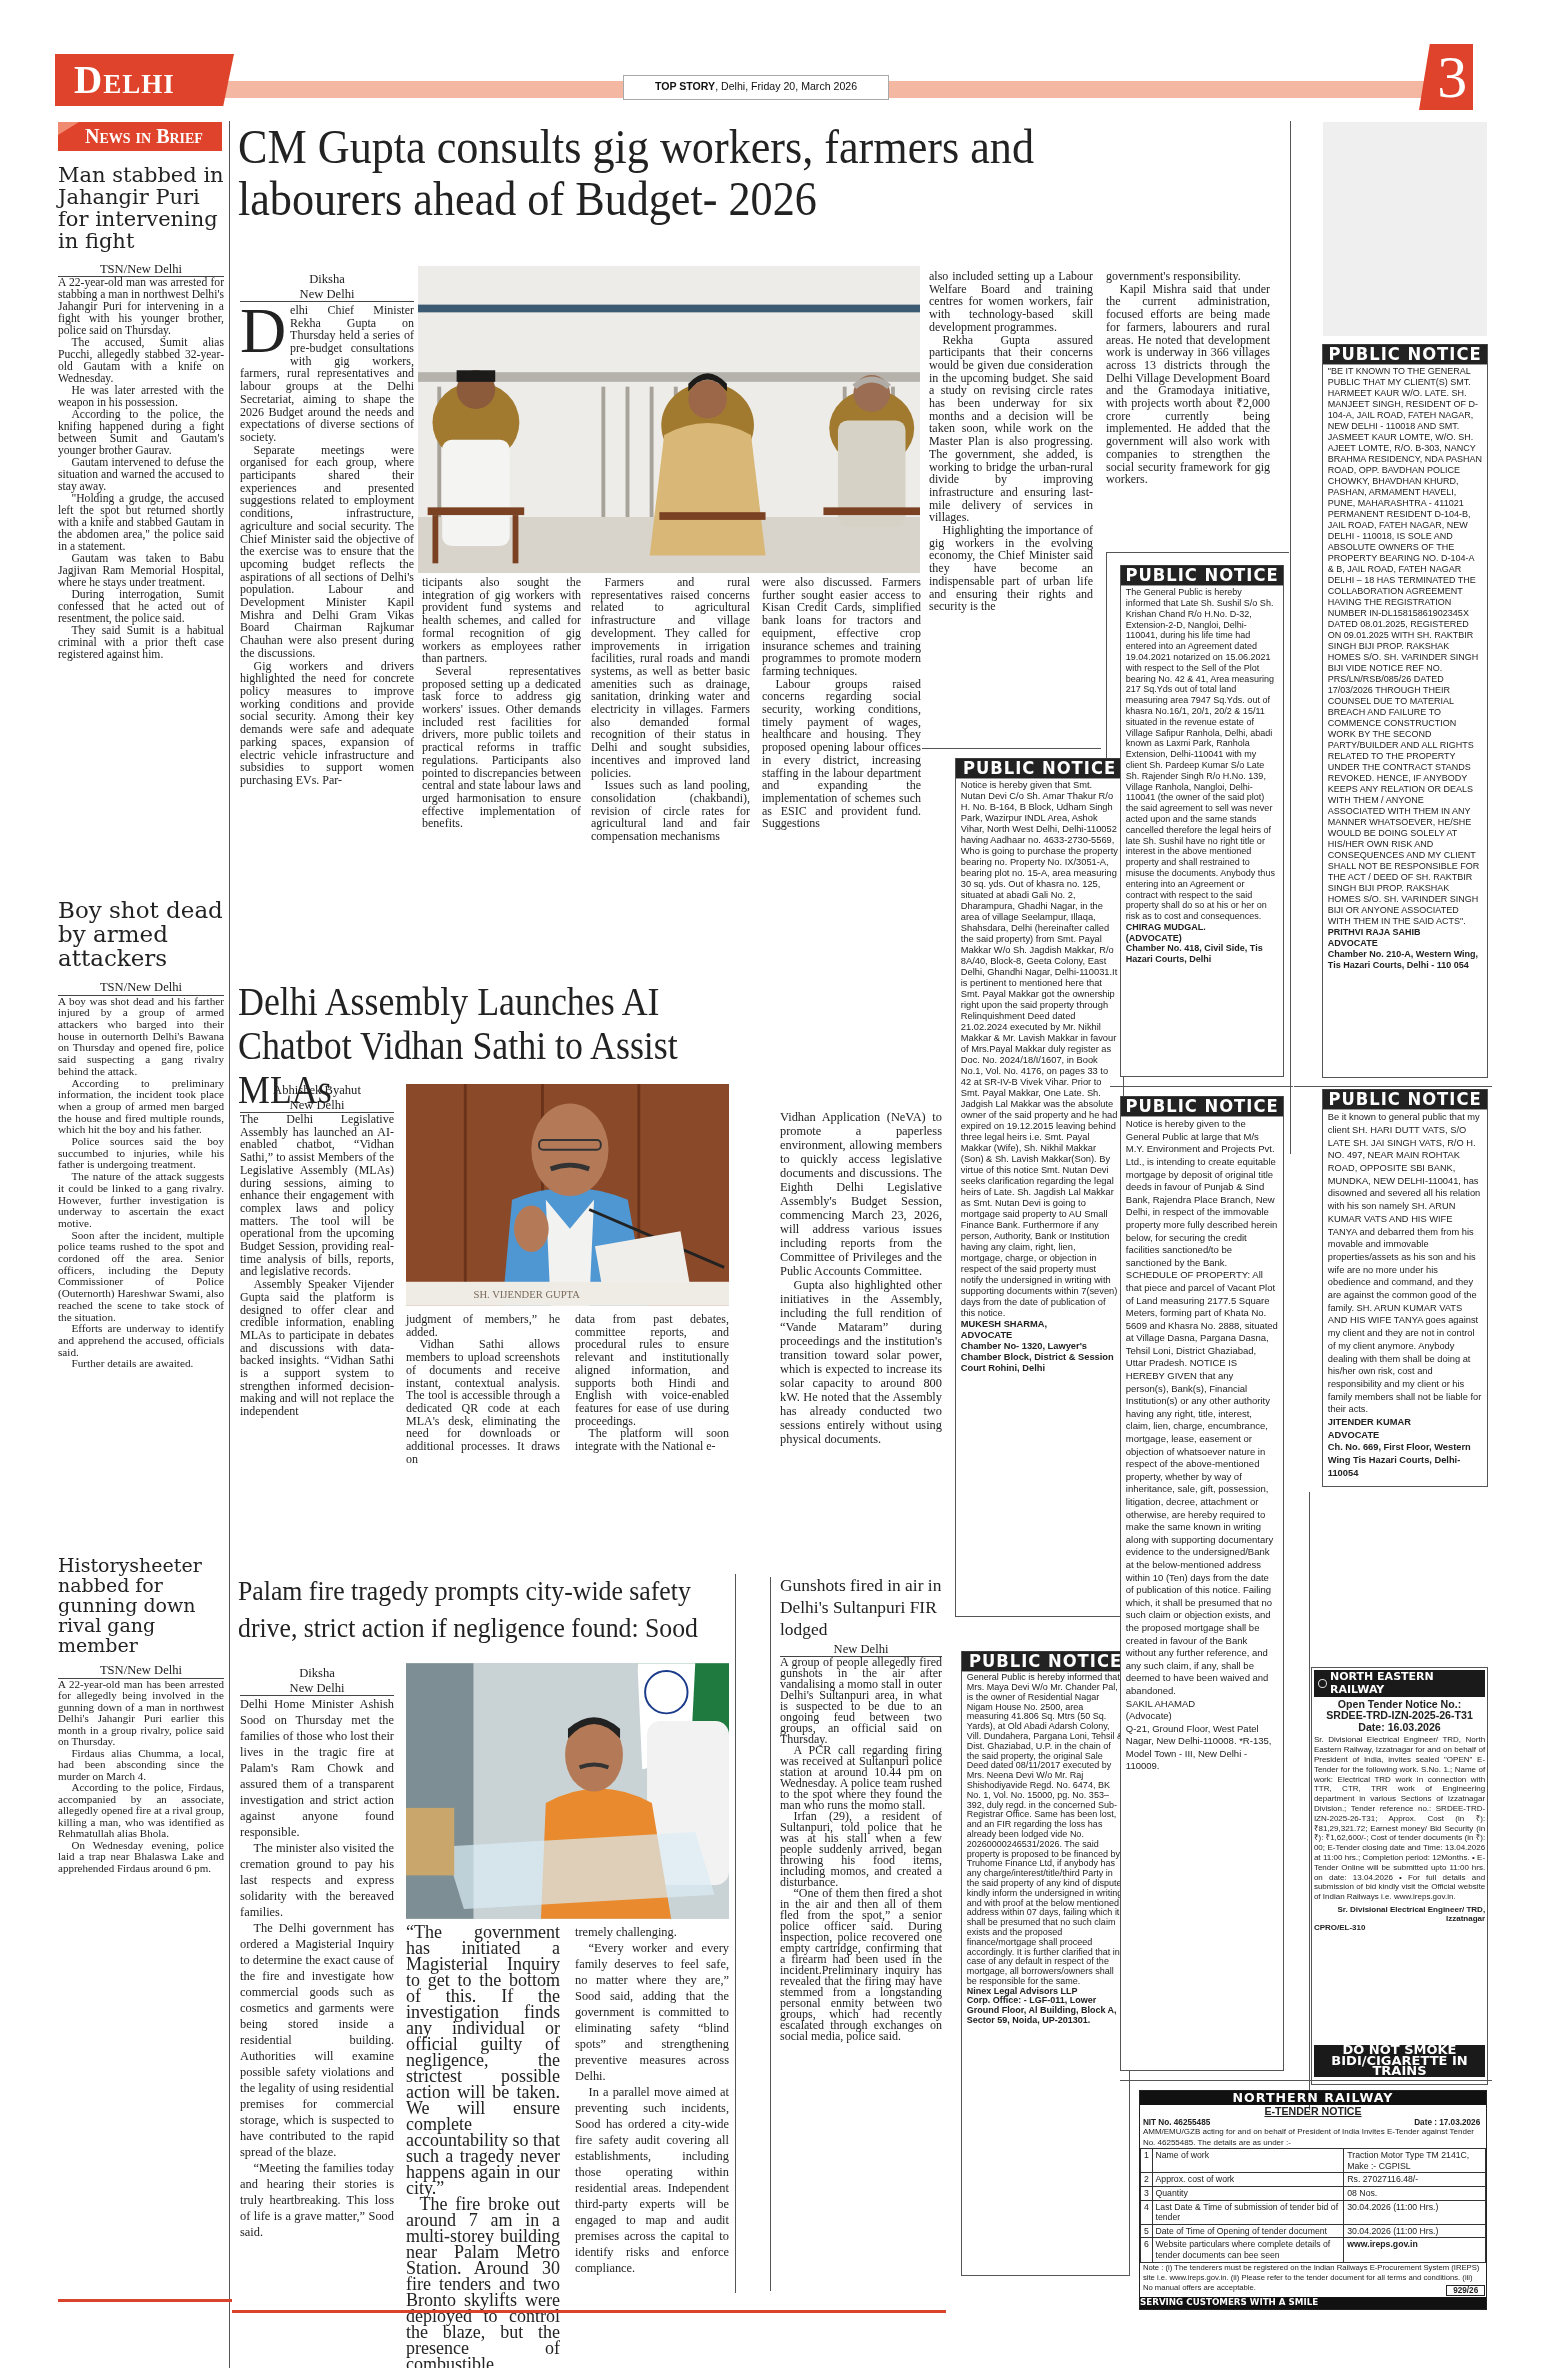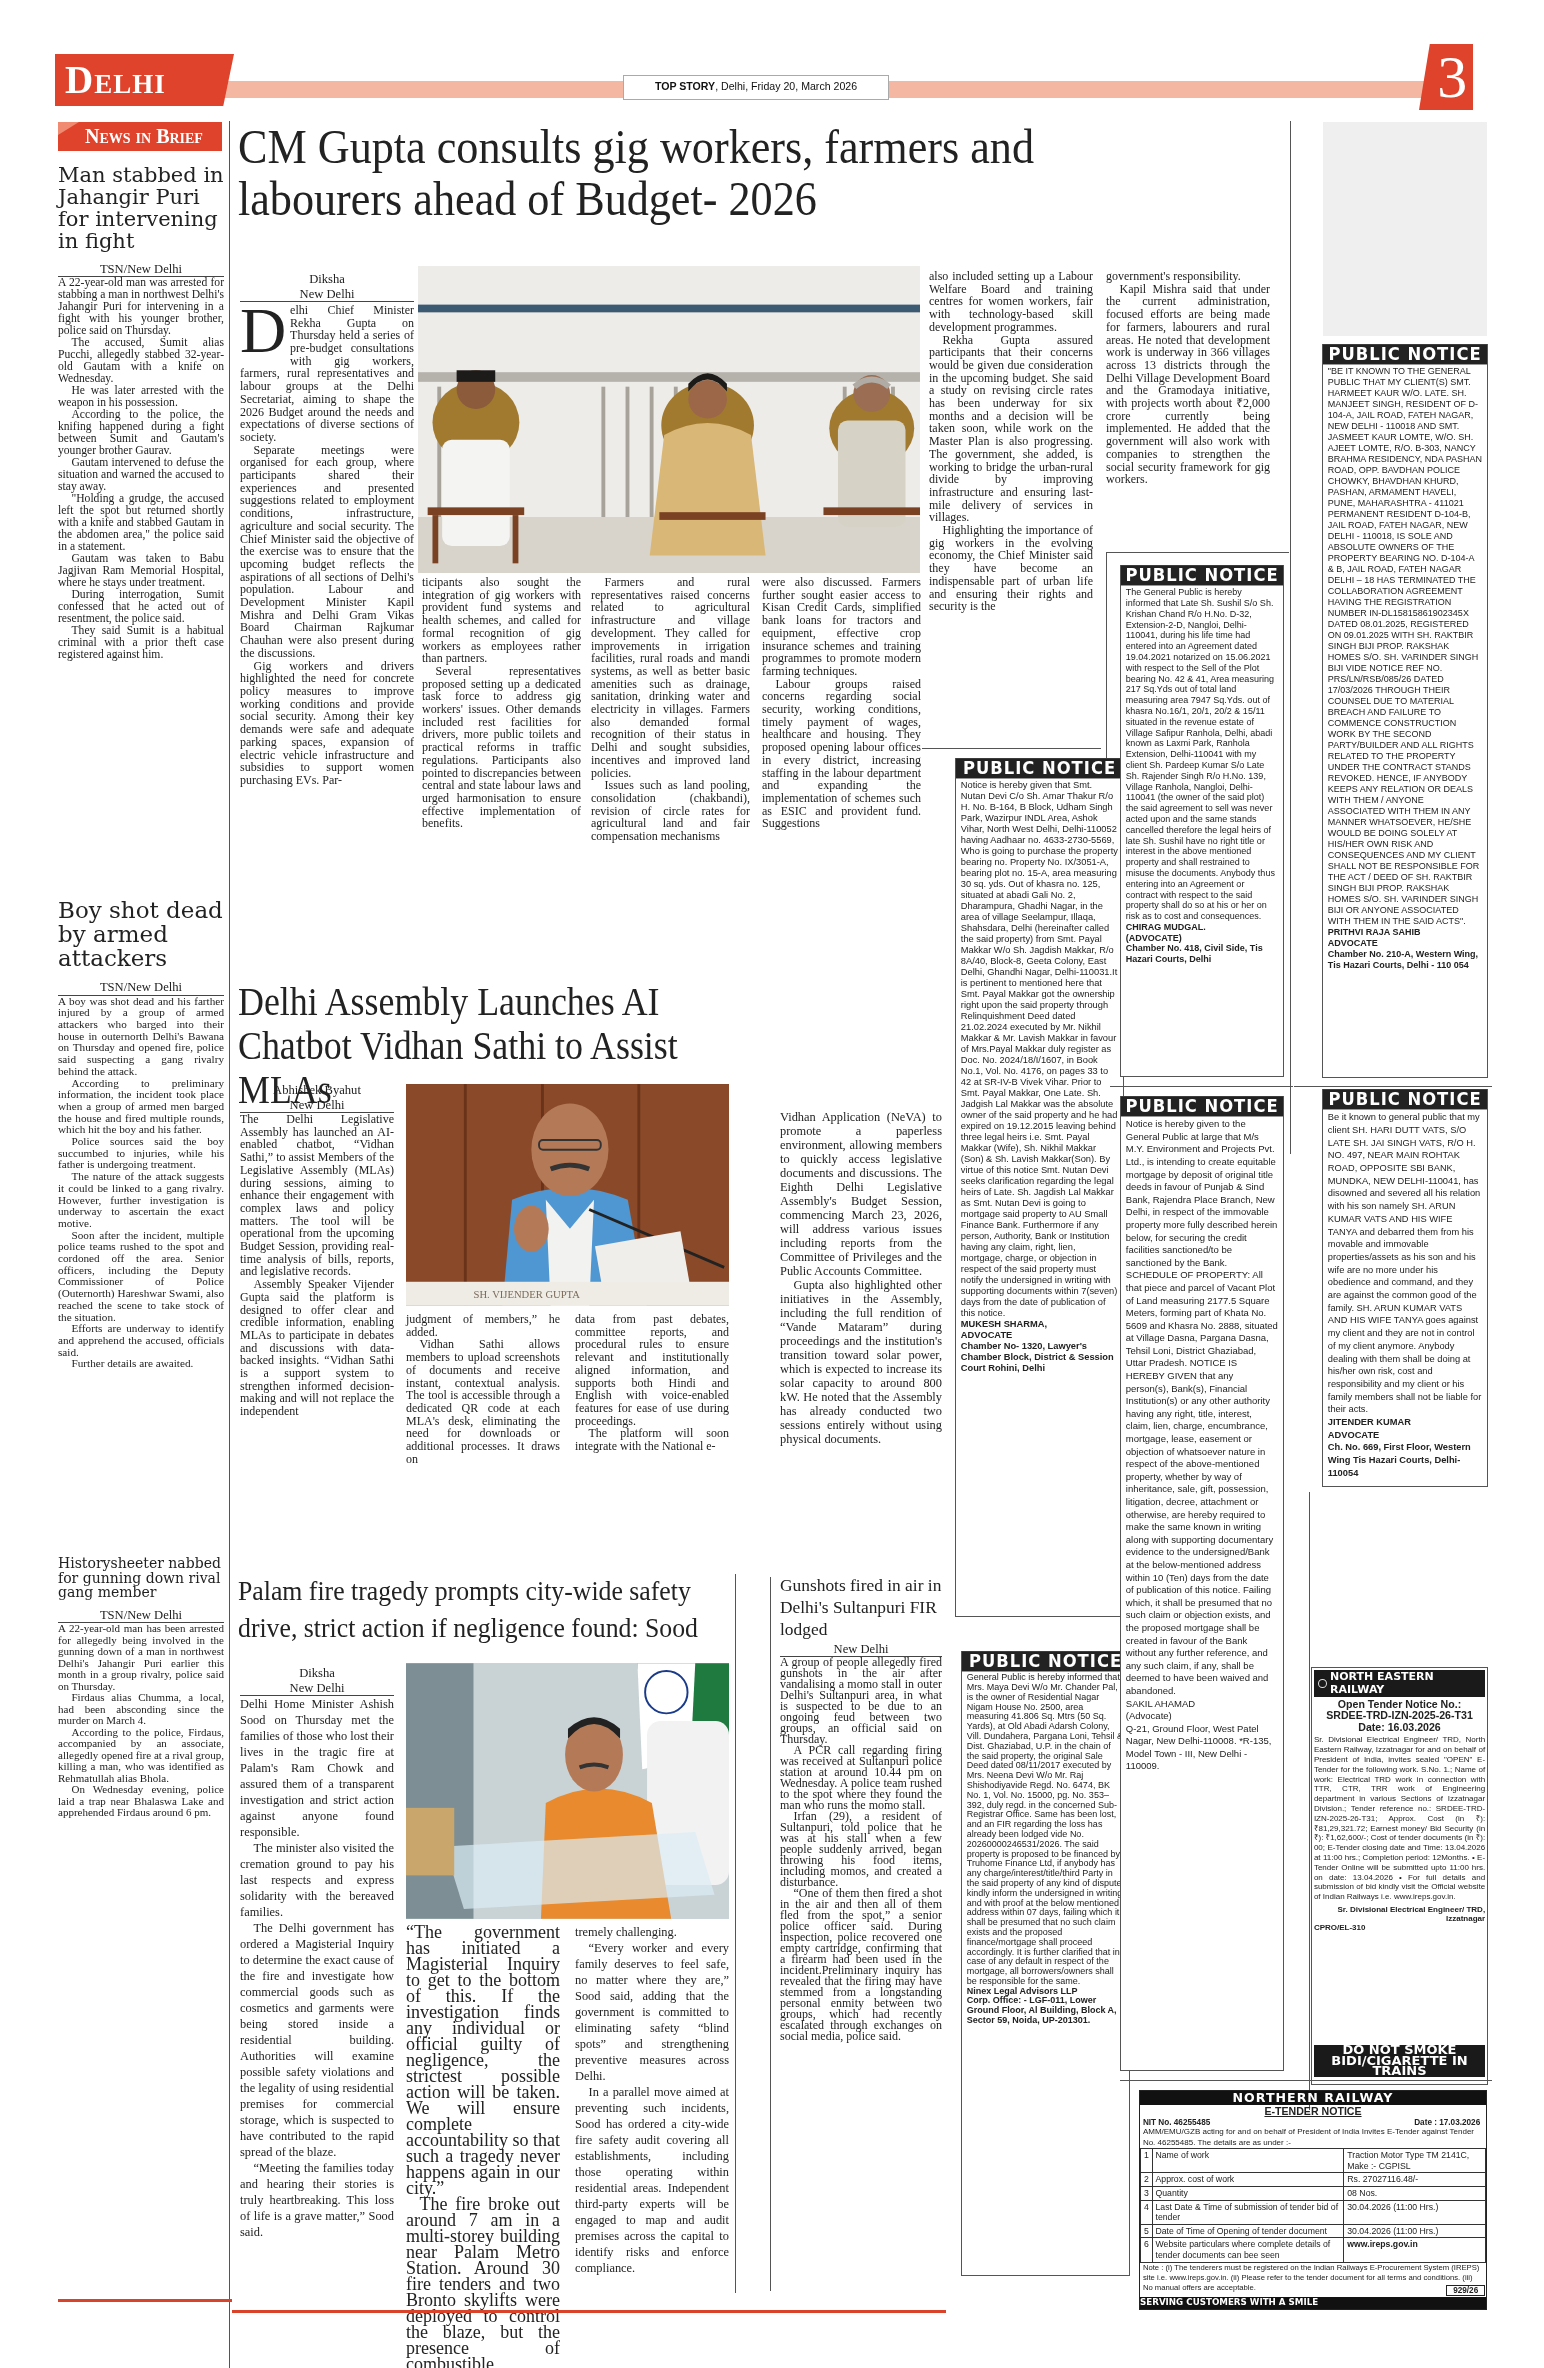--- a/index.html
+++ b/index.html
@@ -4,21 +4,21 @@
 <style>
   * { box-sizing: border-box; margin: 0; padding: 0; }
   html, body { width: 1545px; height: 2368px; background: #fff; overflow: hidden; }
   body { position: relative; font-family: "DejaVu Serif", serif; color: #222; }
   .abs { position: absolute; }
 
   
   #mast-bar { left: 58px; top: 81px; width: 1410px; height: 17.4px; background: #f4b8a2; }
   #mast-left { left: 55px; top: 54px; width: 179px; height: 52px; background: #df432b;
     clip-path: polygon(0 0, 100% 0, 94% 100%, 0 100%); color: #fff;
-    font-size: 39px; font-weight: bold; padding-left: 10px; line-height: 52px; letter-spacing: 1px;
+    font-size: 39px; font-weight: bold; padding-left: 19px; line-height: 52px; letter-spacing: 1px;
     font-family: "Liberation Serif", serif; font-variant: small-caps; }
   #mast-page { left: 1419px; top: 44px; width: 54px; height: 66px; background: #df432b;
     clip-path: polygon(20% 0, 100% 0, 100% 100%, 0 100%); color: #fff; font-size: 60px;
     text-align: right; padding-right: 5.8px; line-height: 66px; font-family: "Liberation Serif", serif; }
   #mast-date { left: 623px; top: 75px; width: 266px; height: 25px; background: #fff; border: 1.9px solid #aaa;
     font-size: 10.6px; font-family: "Liberation Sans", sans-serif; text-align: center; line-height: 21px; color: #111; }
   #mast-date b { font-weight: bold; }
 
   .rule-v { background: #555; width: 1px; }
   .rule-h { background: #555; height: 1px; }
@@ -89,21 +89,21 @@
     <p>According to preliminary information, the incident took place when a group of armed men barged the house and fired multiple rounds, which hit the boy and his father.</p>
     <p>Police sources said the boy succumbed to injuries, while his father is undergoing treatment.</p>
     <p>The nature of the attack suggests it could be linked to a gang rivalry. However, further investigation is underway to ascertain the exact motive.</p>
     <p>Soon after the incident, multiple police teams rushed to the spot and cordoned off the area. Senior officers, including the Deputy Commissioner of Police (Outernorth) Hareshwar Swami, also reached the scene to take stock of the situation.</p>
     <p>Efforts are underway to identify and apprehend the accused, officials said.</p>
     <p>Further details are awaited.</p>
   </div>
 </div>
 
 <div class="abs" style="left:58px; top:1556px; width:166px;">
-  <div class="brief-head" style="font-size:14px;">Historysheeter nabbed for gunning down rival gang member</div>
+  <div class="brief-head" style="font-size:19px;">Historysheeter nabbed for gunning down rival gang member</div>
   <div class="byline" style="margin-top:7.7px;">TSN/New Delhi</div>
   <div class="brief-text" style="font-size:11px; line-height:11.5px;">
     <p class="first">A 22-year-old man has been arrested for allegedly being involved in the gunning down of a man in northwest Delhi's Jahangir Puri earlier this month in a group rivalry, police said on Thursday.</p>
     <p>Firdaus alias Chumma, a local, had been absconding since the murder on March 4.</p>
     <p>According to the police, Firdaus, accompanied by an associate, allegedly opened fire at a rival group, killing a man, who was identified as Rehmatullah alias Bhola.</p>
     <p>On Wednesday evening, police laid a trap near Bhalaswa Lake and apprehended Firdaus around 6 pm.</p>
   </div>
 </div>
 <div class="abs red-rule" style="left:58px; top:2299px; width:174px;"></div>
 

